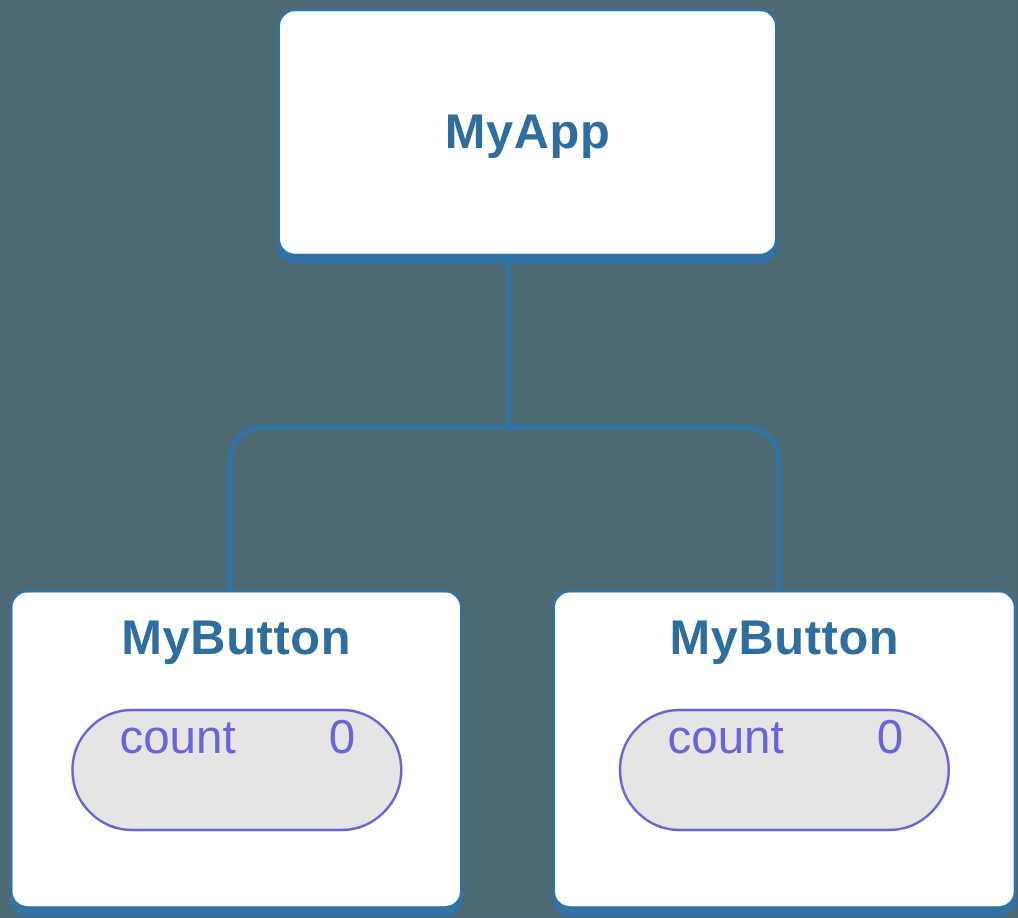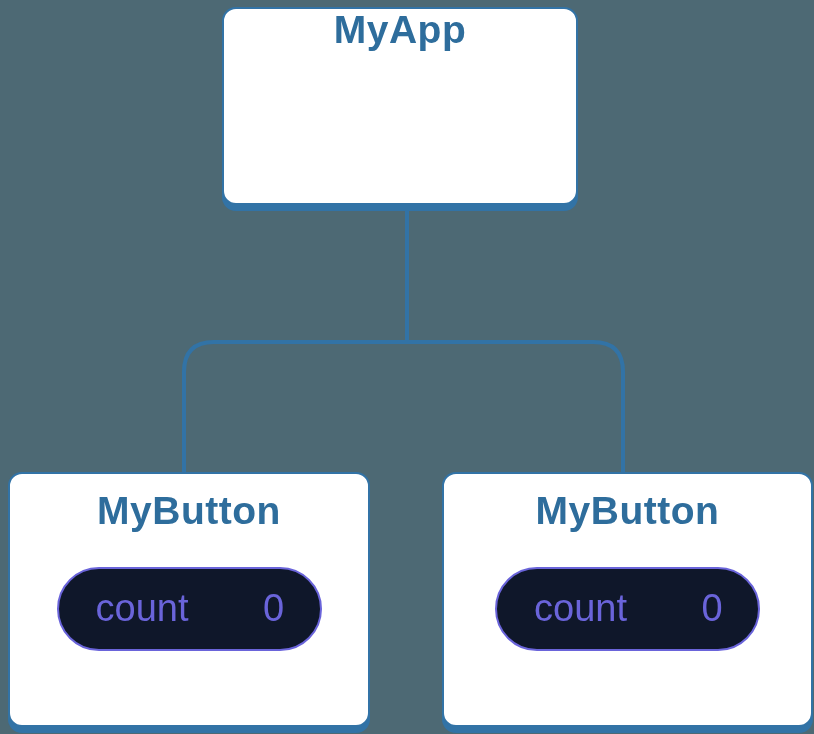--- a/index.html
+++ b/index.html
@@ -29,22 +29,23 @@
     border-radius: 14px;
     box-shadow: 0 6px 0 0 #3273A6;
     box-sizing: border-box;
     display: flex;
     flex-direction: column;
     align-items: center;
   }
   .node-root {
     left: 222px;
     top: 7px;
-    width: 356px;
+    width: 400px;
     height: 198px;
+    justify-content: center;
   }
   .node-child-left {
     left: 8px;
     top: 472px;
     width: 362px;
     height: 255px;
   }
   .node-child-right {
     left: 442px;
     top: 472px;
@@ -59,27 +60,27 @@
     line-height: 1.1;
     white-space: nowrap;
   }
   .node-child-left .node-title,
   .node-child-right .node-title {
     margin-top: 16px;
   }
   .state-pill {
     margin-top: 34px;
     width: 265px;
-    height: 84px;
+    height: 98px;
     border: 2px solid #6A64DA;
     border-radius: 49px;
     box-sizing: border-box;
     display: flex;
-    align-items: center;
-    background: #0f172a;
+    align-items: flex-start;
+    background: #e5e5e5;
     overflow: hidden;
   }
   .state-key-cell {
     flex: 1;
     display: flex;
     align-items: center;
     justify-content: center;
     color: #6A64DA;
     font-size: 38px;
     font-weight: 400;

